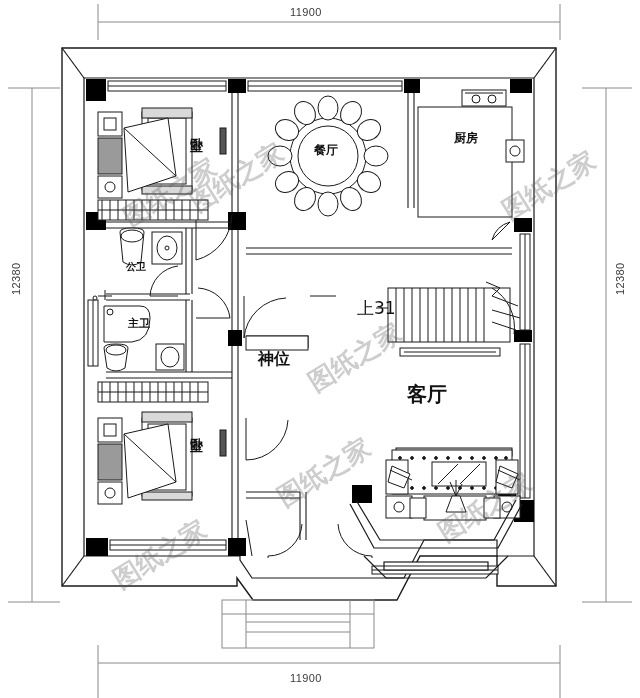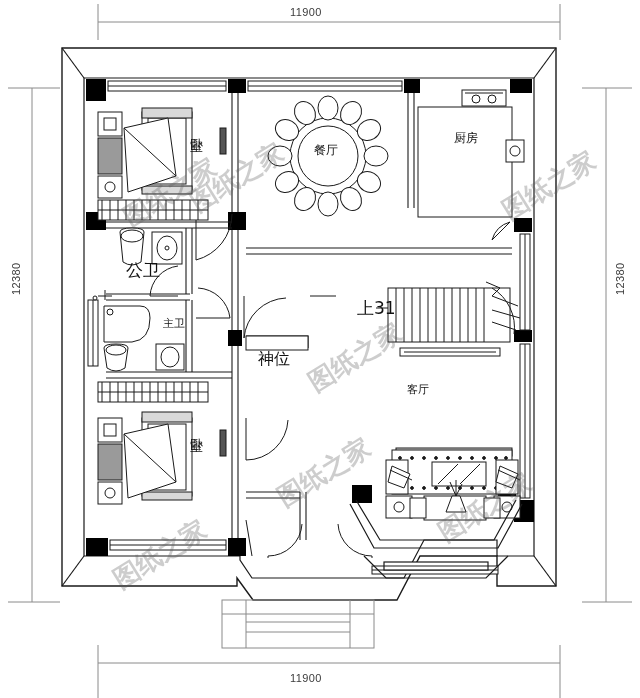--- a/index.html
+++ b/index.html
@@ -32,21 +32,21 @@
   }
   .dim-top    { left: 290px; top: 6px; }
   .dim-bottom { left: 290px; top: 672px; }
   .dim-left   { left: 10px;  top: 295px; transform: rotate(-90deg); transform-origin: left top; }
   .dim-right  { left: 614px; top: 295px; transform: rotate(-90deg); transform-origin: left top; }
 
   .room-label {
     position: absolute;
     font-family: "DejaVu Sans", sans-serif;
     color: #111111;
-    font-weight: normal;
+    font-weight: bold;
     white-space: nowrap;
     line-height: 1.0;
   }
   .vert {
     writing-mode: vertical-rl;
     text-orientation: upright;
     letter-spacing: 0px;
   }
   .wm {
     position: absolute;
@@ -419,27 +419,27 @@
     </g>
 
   </svg>
 
   <div class="dim-text dim-top">11900</div>
   <div class="dim-text dim-bottom">11900</div>
   <div class="dim-text dim-left">12380</div>
   <div class="dim-text dim-right">12380</div>
 
   <div class="room-label vert" style="left:190px; top:128px; font-size:13px;">卧室</div>
-  <div class="room-label" style="left:126px; top:262px; font-size:17px;">公卫</div>
-  <div class="room-label" style="left:128px; top:318px; font-size:11px;margin-left:35px;">主卫</div>
+  <div class="room-label" style="left:126px; top:262px; font-size:10px;">公卫</div>
+  <div class="room-label" style="left:128px; top:318px; font-size:11px;">主卫</div>
   <div class="room-label vert" style="left:190px; top:428px; font-size:13px;">卧室</div>
   <div class="room-label" style="left:314px; top:144px; font-size:12px;text-align:center;">餐厅</div>
   <div class="room-label" style="left:454px; top:132px; font-size:12px;">厨房</div>
   <div class="room-label" style="left:258px; top:351px; font-size:16px;">神位</div>
-  <div class="room-label" style="left:407px; top:384px; font-size:11px;">客厅</div>
+  <div class="room-label" style="left:407px; top:384px; font-size:20px;">客厅</div>
 
   <div class="room-label" style="left:357px; top:300px; font-size:17px; font-weight:normal;">上31</div>
 
   <div class="wm" style="left:118px; top:175px; font-size:26px; transform:rotate(-32deg);">图纸之家</div>
   <div class="wm" style="left:185px; top:160px; font-size:26px; transform:rotate(-32deg);">图纸之家</div>
   <div class="wm" style="left:303px; top:340px; font-size:26px; transform:rotate(-32deg);">图纸之家</div>
   <div class="wm" style="left:497px; top:168px; font-size:26px; transform:rotate(-32deg);">图纸之家</div>
   <div class="wm" style="left:108px; top:537px; font-size:26px; transform:rotate(-32deg);">图纸之家</div>
   <div class="wm" style="left:272px; top:455px; font-size:26px; transform:rotate(-32deg);">图纸之家</div>
   <div class="wm" style="left:433px; top:490px; font-size:26px; transform:rotate(-32deg);">图纸之家</div>

